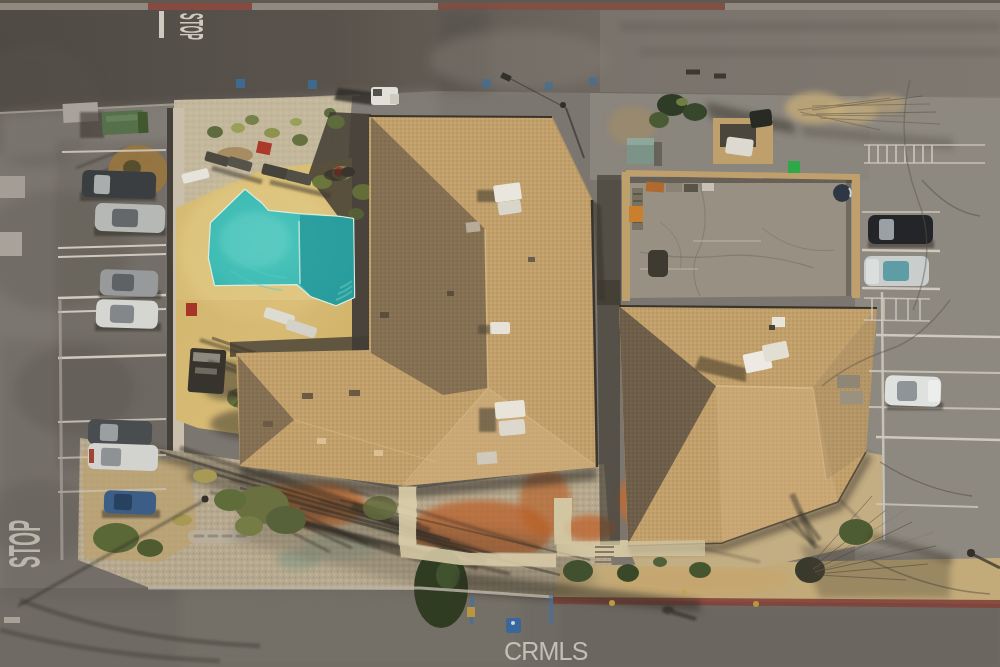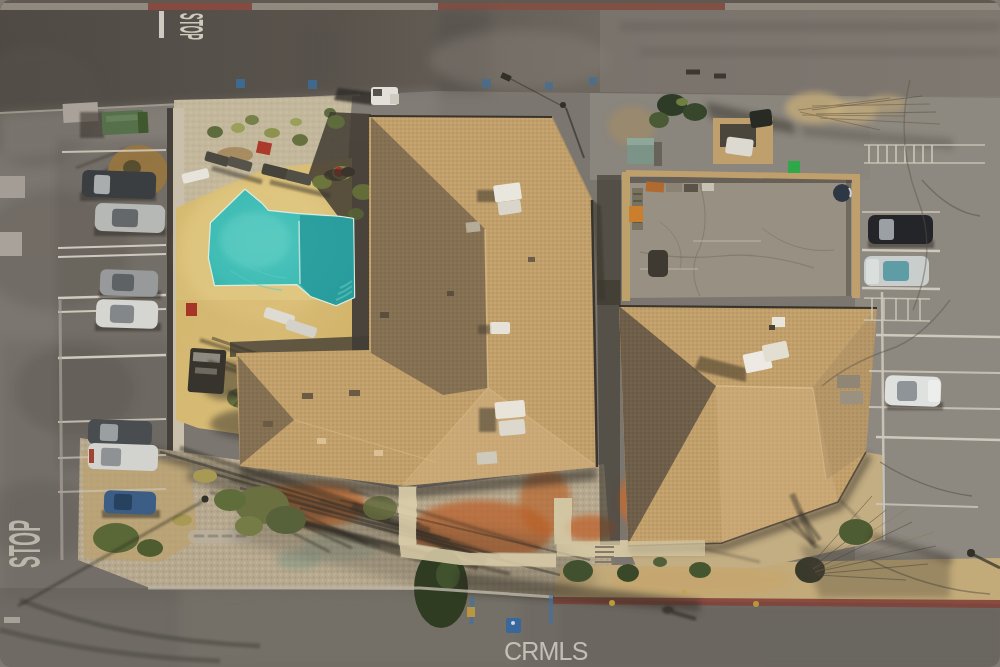--- a/index.html
+++ b/index.html
@@ -1,16 +1,16 @@
 <!DOCTYPE html>
 <html><head>
 <meta charset="utf-8">
 <style>
 html,body{margin:0;padding:0;background:#7f7a73;}
-#scene{width:1000px;height:667px;position:relative;overflow:hidden;font-family:"Liberation Sans",sans-serif;border-radius:11px;}
+#scene{width:1000px;height:667px;position:relative;overflow:hidden;font-family:"Liberation Sans",sans-serif;}
 text{font-family:"Liberation Sans",sans-serif;}
 </style>
 </head>
 <body>
 <div id="scene">
 <svg width="1000" height="667" viewBox="0 0 1000 667" xmlns="http://www.w3.org/2000/svg">
 <defs>
 <pattern id="pLit" width="4" height="4" patternUnits="userSpaceOnUse">
           <rect width="4" height="4" fill="#c2a06c"></rect>
           <circle cx="1" cy="1" r="0.8" fill="#b08d58"></circle>

